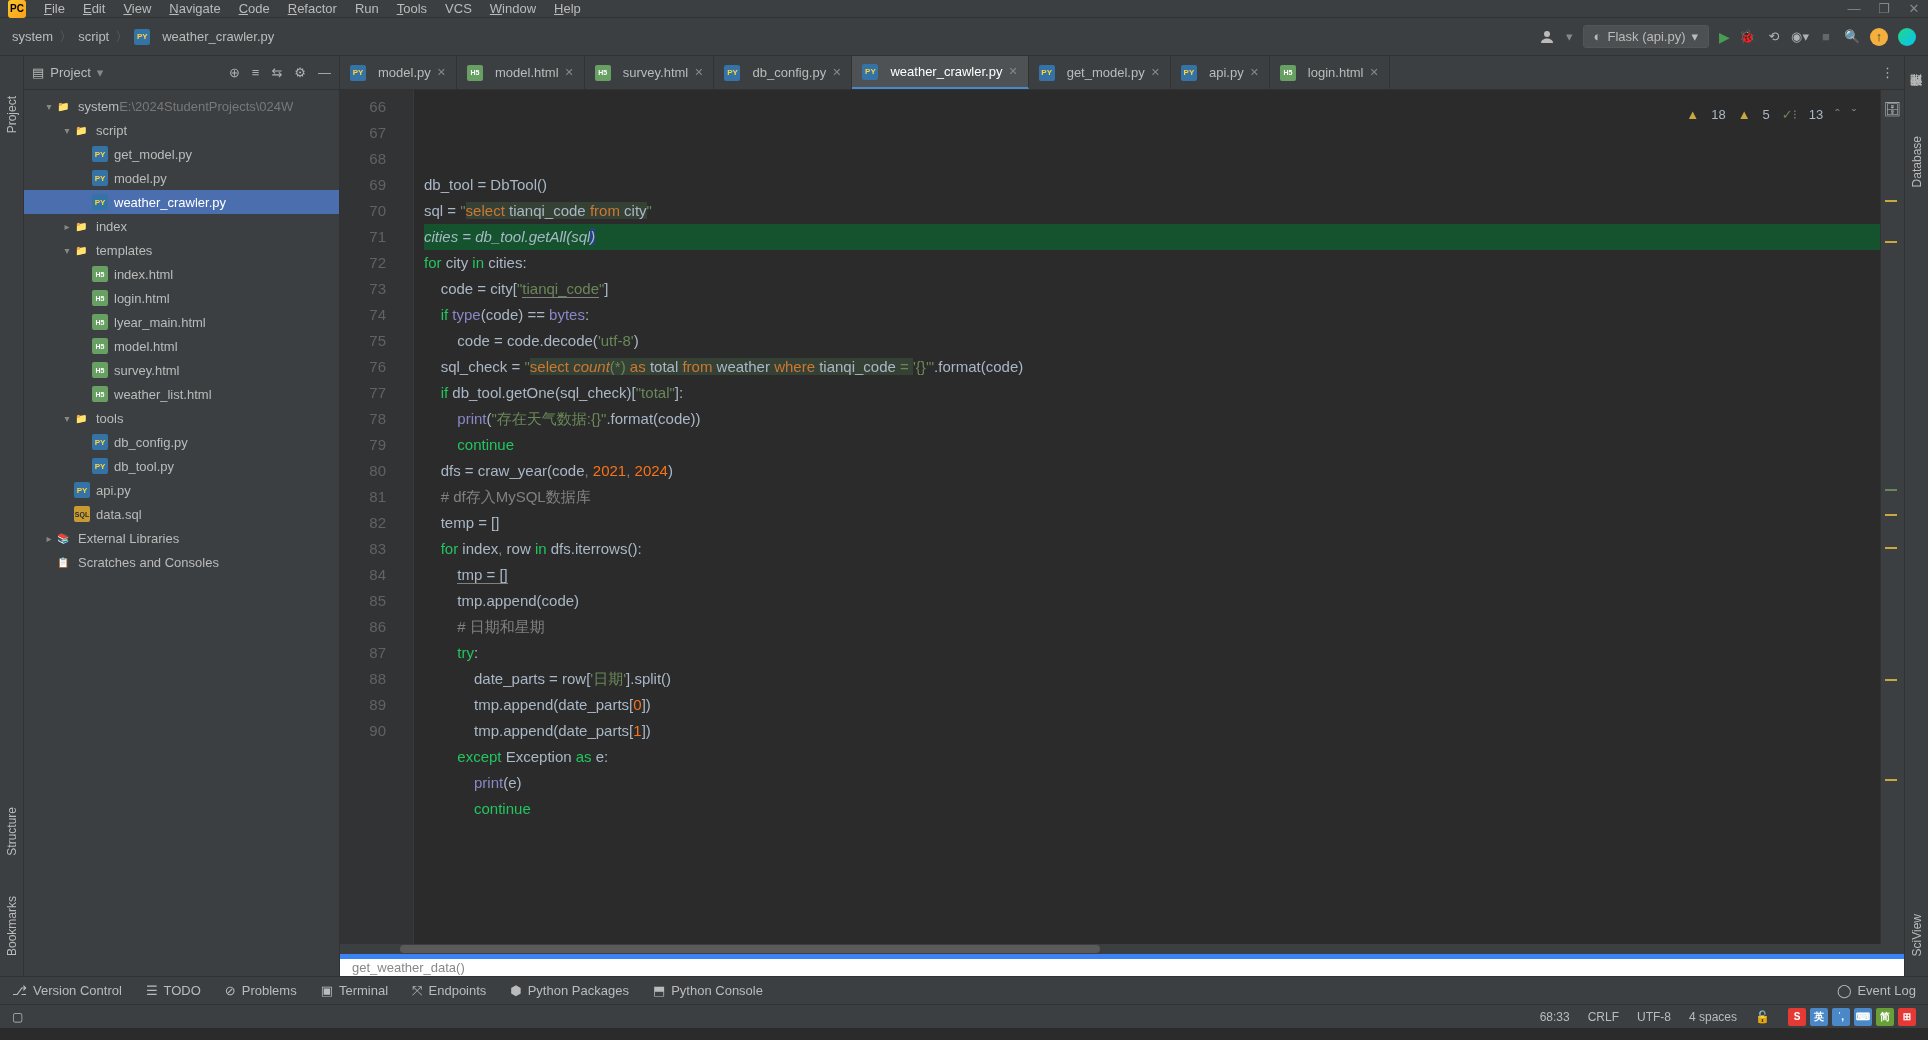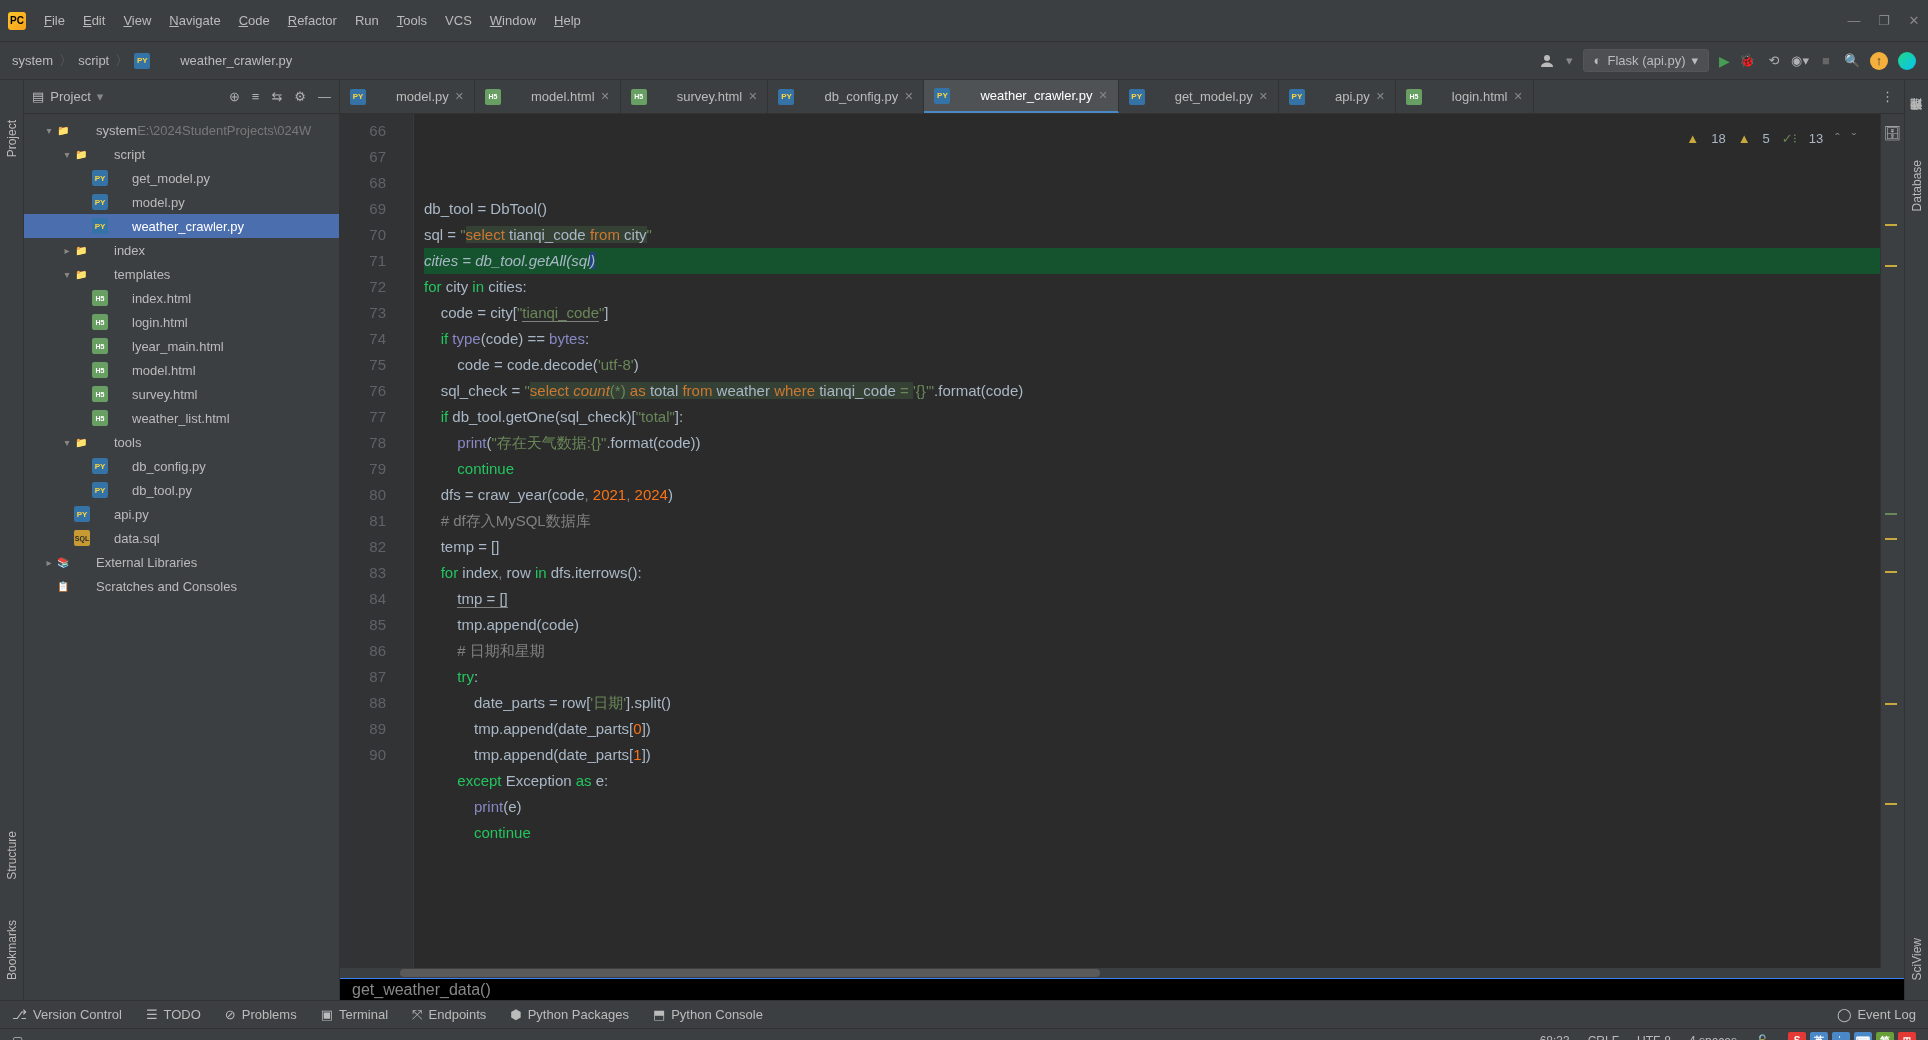--- a/index.html
+++ b/index.html
@@ -1,19 +1,19 @@
 <!DOCTYPE html>
 <html><head>
 <meta charset="utf-8">
 <style>
 * { margin: 0; padding: 0; box-sizing: border-box; font-family: 'Segoe UI', Arial, sans-serif; }
 body { background: #2b2b2b; color: #bbb; font-size: 13px; overflow: hidden; width: 1928px; height: 1040px; }
 
 
-.title-bar { height: 42px; background: #3c3f41; display: flex; align-items: center; padding: 0 8px; border-bottom: 1px solid #323232; }
+.title-bar { height: 18px; background: #3c3f41; display: flex; align-items: center; padding: 0 8px; border-bottom: 1px solid #323232; }
 .app-icon { width: 18px; height: 18px; background: linear-gradient(135deg, #fcc52a, #f9a11b); border-radius: 3px; margin-right: 10px; display: flex; align-items: center; justify-content: center; font-size: 10px; font-weight: bold; color: #000; }
 .menu-bar { display: flex; gap: 2px; }
 .menu-item { padding: 2px 8px; color: #bbb; cursor: pointer; }
 .menu-item u { text-decoration: underline; }
 .title-text { flex: 1; text-align: center; color: #888; font-size: 12px; }
 .window-controls { display: flex; gap: 18px; margin-left: auto; }
 .win-ctrl { width: 12px; height: 12px; color: #888; cursor: pointer; display: flex; align-items: center; justify-content: center; }
 
 
 .nav-bar { height: 38px; background: #3c3f41; display: flex; align-items: center; padding: 0 12px; border-bottom: 1px solid #323232; }
@@ -39,21 +39,21 @@
 
 .project-panel { width: 316px; background: #3c3f41; display: flex; flex-direction: column; border-right: 1px solid #323232; }
 .panel-header { height: 34px; display: flex; align-items: center; padding: 0 8px; border-bottom: 1px solid #323232; gap: 6px; }
 .panel-header-icons { margin-left: auto; display: flex; gap: 12px; }
 .phi { color: #afb1b3; cursor: pointer; }
 .tree { flex: 1; overflow: auto; padding: 4px 0; }
 .tree-row { display: flex; align-items: center; height: 24px; color: #bbb; cursor: pointer; white-space: nowrap; }
 .tree-row.selected { background: #4b6eaf; color: #fff; }
 .tree-indent { display: inline-block; }
 .chevron { width: 14px; color: #888; font-size: 10px; text-align: center; }
-.file-icon { width: 16px; height: 16px; margin-right: 24px; display: inline-flex; align-items: center; justify-content: center; font-size: 10px; border-radius: 2px; }
+.file-icon { width: 16px; height: 16px; margin-right: 6px; display: inline-flex; align-items: center; justify-content: center; font-size: 10px; border-radius: 2px; }
 .folder-icon { color: #87939a; }
 .py-icon { background: #3572a5; color: #ffd43b; font-weight: bold; font-size: 8px; }
 .html-icon { background: #689f63; color: #fff; font-weight: bold; font-size: 7px; }
 .sql-icon { background: #c79b32; color: #2b2b2b; font-weight: bold; font-size: 7px; }
 .path-dim { color: #787878; }
 
 
 .editor-area { flex: 1; display: flex; flex-direction: column; background: #2b2b2b; }
 .tabs { height: 34px; background: #3c3f41; display: flex; border-bottom: 1px solid #323232; overflow: hidden; }
 .tab { display: flex; align-items: center; padding: 0 10px; gap: 6px; border-right: 1px solid #323232; color: #bbb; font-size: 13px; cursor: pointer; }
@@ -80,21 +80,21 @@
 
 .inspection-bar { position: absolute; top: 10px; right: 20px; display: flex; gap: 12px; align-items: center; background: #2b2b2b; padding: 2px 4px; font-size: 13px; z-index: 5; }
 .insp-warn { color: #c9a83d; }
 .insp-typo { color: #6a8759; }
 
 
 .right-strip { width: 24px; background: #3c3f41; border-left: 1px solid #323232; display: flex; flex-direction: column; align-items: center; padding-top: 5px; }
 .right-strip .marker-area { height: 100%; width: 100%; position: relative; }
 .marker { position: absolute; left: 4px; width: 12px; height: 2px; background: #c9a83d; }
 
-.breadcrumb-bottom { height: 22px; background: #000000; display: flex; align-items: center; padding: 0 12px; color: #888; font-size: 16px; border-top: 1px solid #3b82f6; }
+.breadcrumb-bottom { height: 22px; background: #ffffff; display: flex; align-items: center; padding: 0 12px; color: #888; font-size: 13px; border-top: 5px solid #3b82f6; }
 
 
 .bottom-bar { height: 28px; background: #3c3f41; display: flex; align-items: center; padding: 0 12px; gap: 24px; border-top: 1px solid #323232; font-size: 13px; }
 .bottom-item { display: flex; align-items: center; gap: 6px; color: #bbb; cursor: pointer; }
 .bottom-right { margin-left: auto; }
 
 
 .status-bar { height: 24px; background: #3c3f41; display: flex; align-items: center; padding: 0 12px; gap: 18px; border-top: 1px solid #323232; font-size: 12px; color: #bbb; justify-content: flex-end; }
 .status-bar .left-status { margin-right: auto; }
 

